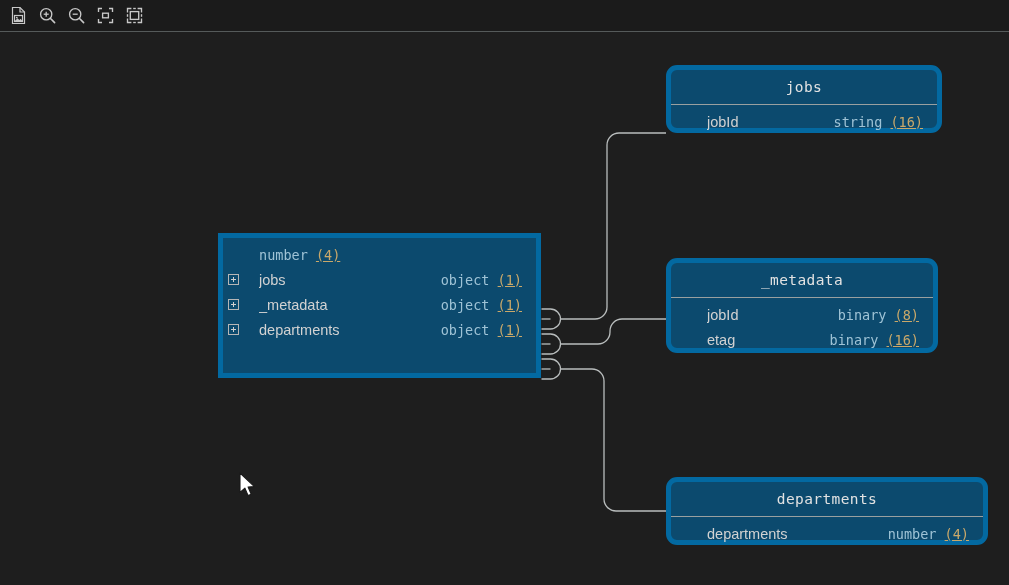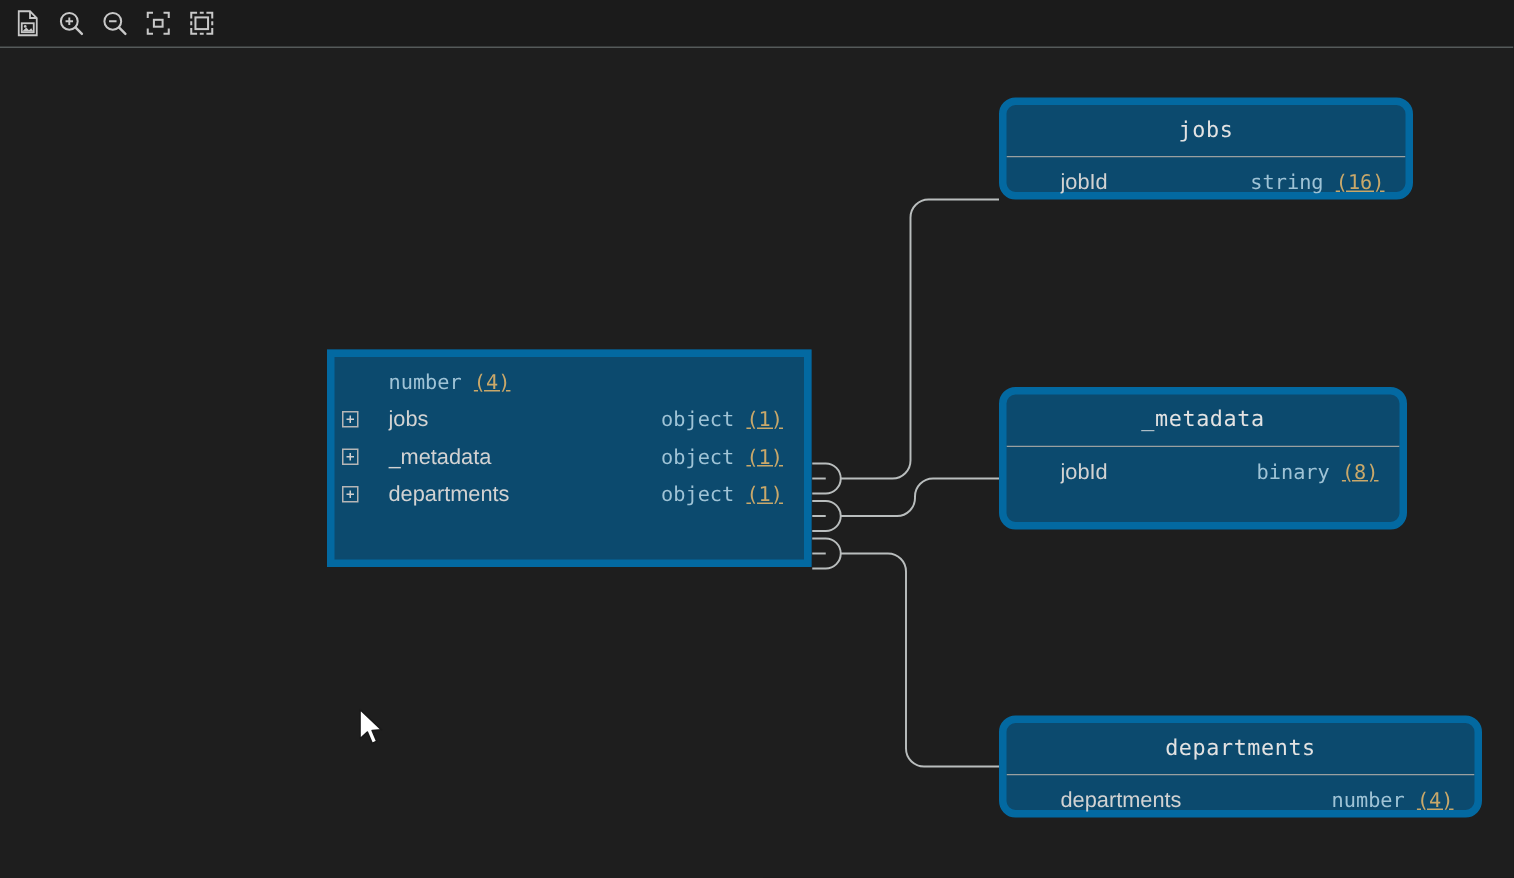--- a/index.html
+++ b/index.html
@@ -269,20 +269,25 @@
           </div>
         </div>
         <div class="entity rounded" style="left: 666px; top: 225px; width: 272px; height: 95px;">
           <div class="ent-title">_metadata</div>
           <div class="ent-body">
             <div class="ent-row">
               <span class="pfx"></span>
               <span class="fname">jobId</span>
               <span class="ftype">binary <span class="card">(8)</span></span>
             </div>
+            <div class="ent-row">
+              <span class="pfx"></span>
+              <span class="fname">etag</span>
+              <span class="ftype">binary <span class="card">(16)</span></span>
+            </div>
           </div>
         </div>
         <div class="entity rounded" style="left: 666px; top: 444px; width: 322px; height: 68px;">
           <div class="ent-title">departments</div>
           <div class="ent-body">
             <div class="ent-row">
               <span class="pfx"></span>
               <span class="fname">departments</span>
               <span class="ftype">number <span class="card">(4)</span></span>
             </div>

